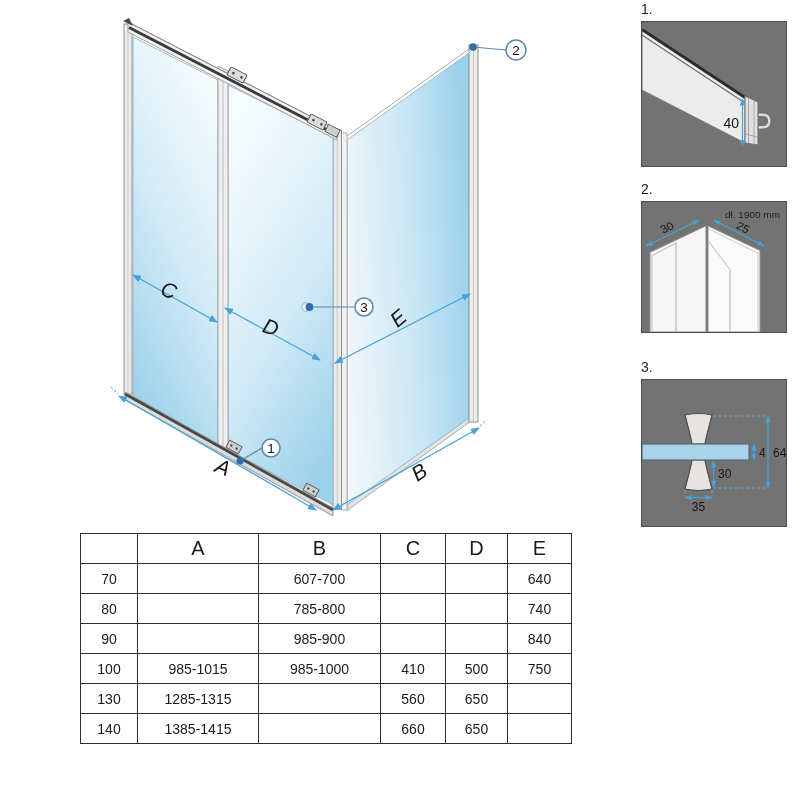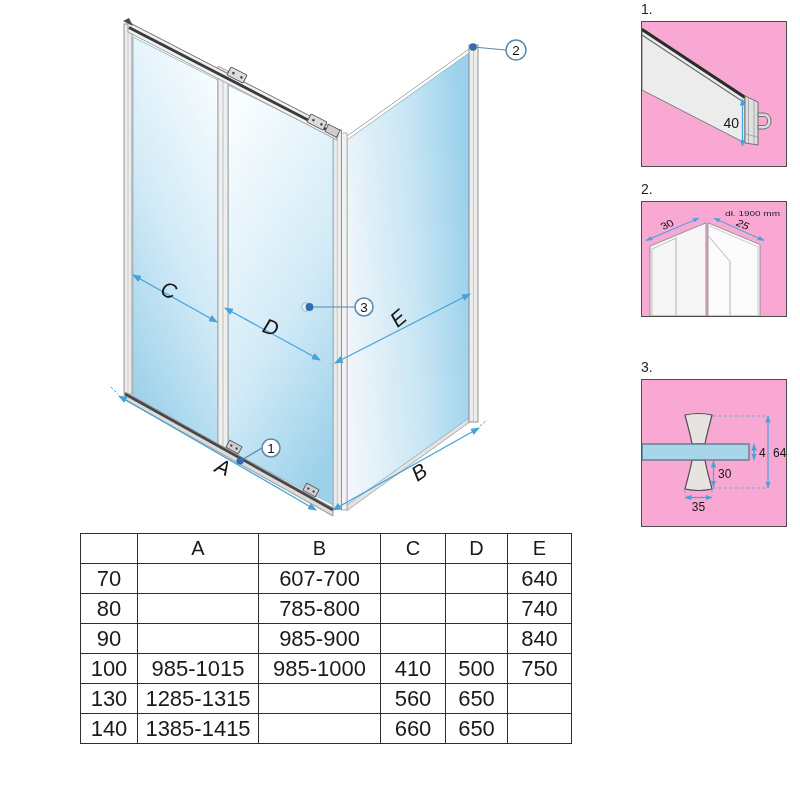--- a/index.html
+++ b/index.html
@@ -1,29 +1,29 @@
 <!DOCTYPE html>
 <html><head>
 <meta charset="utf-8">
 <style>
   html,body{margin:0;padding:0;background:#fff;}
   .page{position:relative;width:800px;height:800px;background:#fff;overflow:hidden;
         font-family:"Liberation Sans",sans-serif;color:#1a1a1a;}
   .main-svg{position:absolute;left:70px;top:0;}
   .dlabel{position:absolute;left:641px;font-size:14px;color:#222;}
   .dbox{position:absolute;left:641px;width:146px;border:1px solid #4d4d4d;
-        box-sizing:border-box;background:#f9a8d4;}
+        box-sizing:border-box;background:#737373;}
   .dbox svg{display:block;width:100%;height:100%;}
   table.size{border-collapse:collapse;table-layout:fixed;position:absolute;
              left:80px;top:533px;width:491px;background:#fff;}
   table.size th,table.size td{border:1.5px solid #2e2e2e;text-align:center;
              vertical-align:middle;height:29px;padding:0;font-weight:400;
              white-space:nowrap;overflow:hidden;}
   table.size th{font-size:20px;}
-  table.size td{font-size:22px;}
+  table.size td{font-size:14px;}
   text{font-family:"Liberation Sans",sans-serif;}
   .dimtxt{font-style:italic;font-size:21px;fill:#161616;}
   .callout-num{font-size:13.5px;fill:#111;}
   .ddim{font-size:12px;fill:#161616;}
 </style>
 </head>
 <body>
 
 <div class="page">
 
@@ -152,21 +152,21 @@
       <line x1="106.5" y1="76.5" x2="106.5" y2="121.5" stroke="#9a9a9a" stroke-width="0.8"></line>
       <line x1="112" y1="79" x2="112" y2="122.5" stroke="#9a9a9a" stroke-width="0.8"></line>
       <line x1="103" y1="112" x2="116" y2="115" stroke="#9a9a9a" stroke-width="0.8"></line>
       <path d="M116,91 h6 q7,1 7,8 q0,7 -7,8 h-6 v-3.5 h5.5 q4,0 4,-4.5 q0,-4.5 -4,-4.5 h-5.5 z" fill="#dcdcdc" stroke="#6e6e6e" stroke-width="1"></path>
       <line x1="100.5" y1="77" x2="100.5" y2="124" stroke="#45a3d9" stroke-width="1.2" marker-start="url(#m1)" marker-end="url(#m1)"></line>
       <text class="ddim" style="font-size:14px" x="97" y="106" text-anchor="end">40</text>
     </svg>
   </div>
 
   <div class="dlabel" style="top:181px">2.</div>
-  <div class="dbox" style="top:201px;height:116px">
+  <div class="dbox" style="top:201px;height:132px">
     <svg viewBox="0 0 144 142" preserveAspectRatio="none">
       <defs>
         <marker id="m2" markerWidth="7" markerHeight="5.5" refX="6.5" refY="2.75" orient="auto-start-reverse" markerUnits="userSpaceOnUse">
           <path d="M0,0 L7,2.75 L0,5.5 Z" fill="#45a3d9"></path>
         </marker>
       </defs>
       <text x="138" y="18" text-anchor="end" style="font-size:10px" fill="#222">dł. 1900 mm</text>
       <polygon points="8,55 64,26 64,142 8,142" fill="#f6f6f6" stroke="#8a8a8a" stroke-width="1"></polygon>
       <polygon points="66,26 118,53 118,142 66,142" fill="#fbfbfb" stroke="#8a8a8a" stroke-width="1"></polygon>
       <line x1="10" y1="57" x2="10" y2="142" stroke="#bdbdbd" stroke-width="1"></line>

